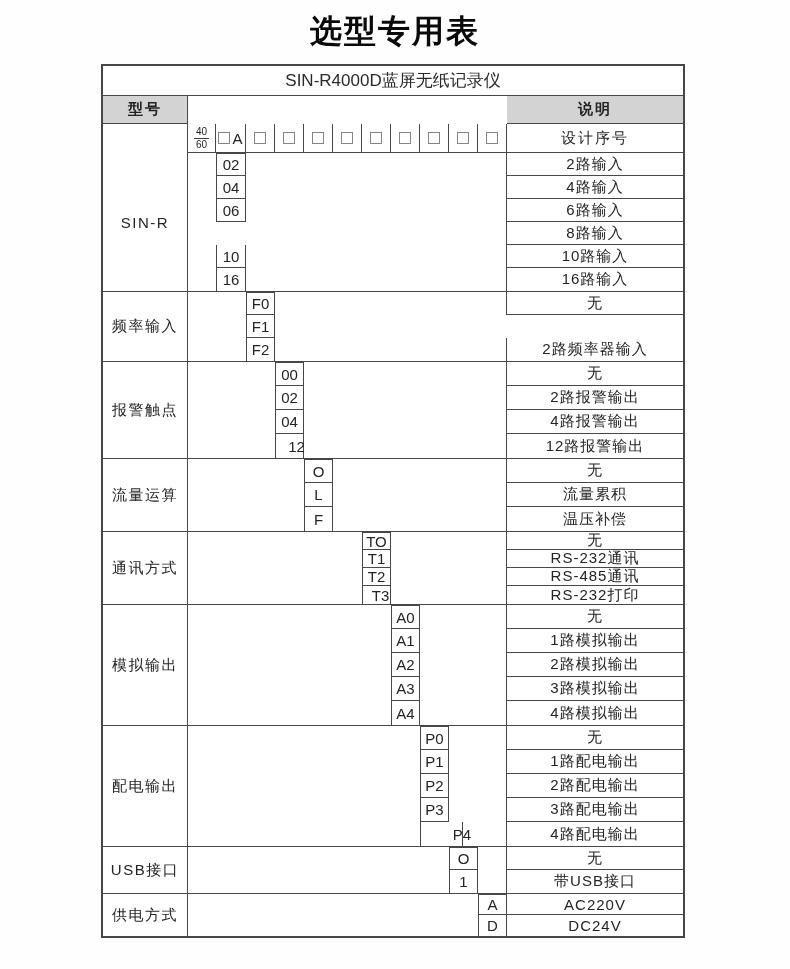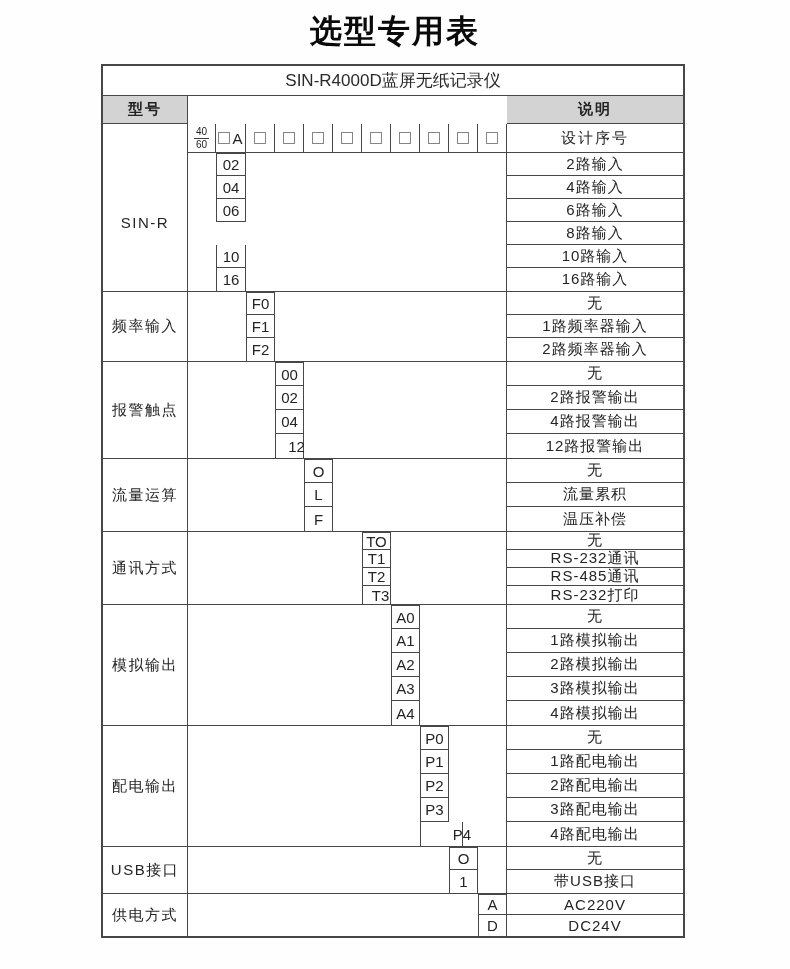--- a/index.html
+++ b/index.html
@@ -145,21 +145,20 @@
         <div class="ccell stack" style="grid-area: 5 / 3;">10</div>
         <div class="dcell" style="grid-area: 5 / 13;">10路输入</div>
         <div class="ccell stack lastrow" style="grid-area: 6 / 3;">16</div>
         <div class="dcell last" style="grid-area: 6 / 13;">16路输入</div>
       </div>
       <div class="section grid-cols" style="grid-auto-rows: 23px;">
         <div class="mcell" style="grid-area: 1 / 1 / span 3;">频率输入</div>
         <div class="ccell" style="grid-area: 1 / 4;">F0</div>
         <div class="dcell" style="grid-area: 1 / 13;">无</div>
         <div class="ccell stack" style="grid-area: 2 / 4;">F1</div>
-        <div class="dcell" style="grid-area: 2 / 13;">1路频率器输入</div>
         <div class="ccell stack lastrow" style="grid-area: 3 / 4;">F2</div>
         <div class="dcell last" style="grid-area: 3 / 13;">2路频率器输入</div>
       </div>
       <div class="section grid-cols" style="grid-auto-rows: 24px;">
         <div class="mcell" style="grid-area: 1 / 1 / span 4;">报警触点</div>
         <div class="ccell" style="grid-area: 1 / 5;">00</div>
         <div class="dcell" style="grid-area: 1 / 13;">无</div>
         <div class="ccell stack" style="grid-area: 2 / 5;">02</div>
         <div class="dcell" style="grid-area: 2 / 13;">2路报警输出</div>
         <div class="ccell stack" style="grid-area: 3 / 5;">04</div>

